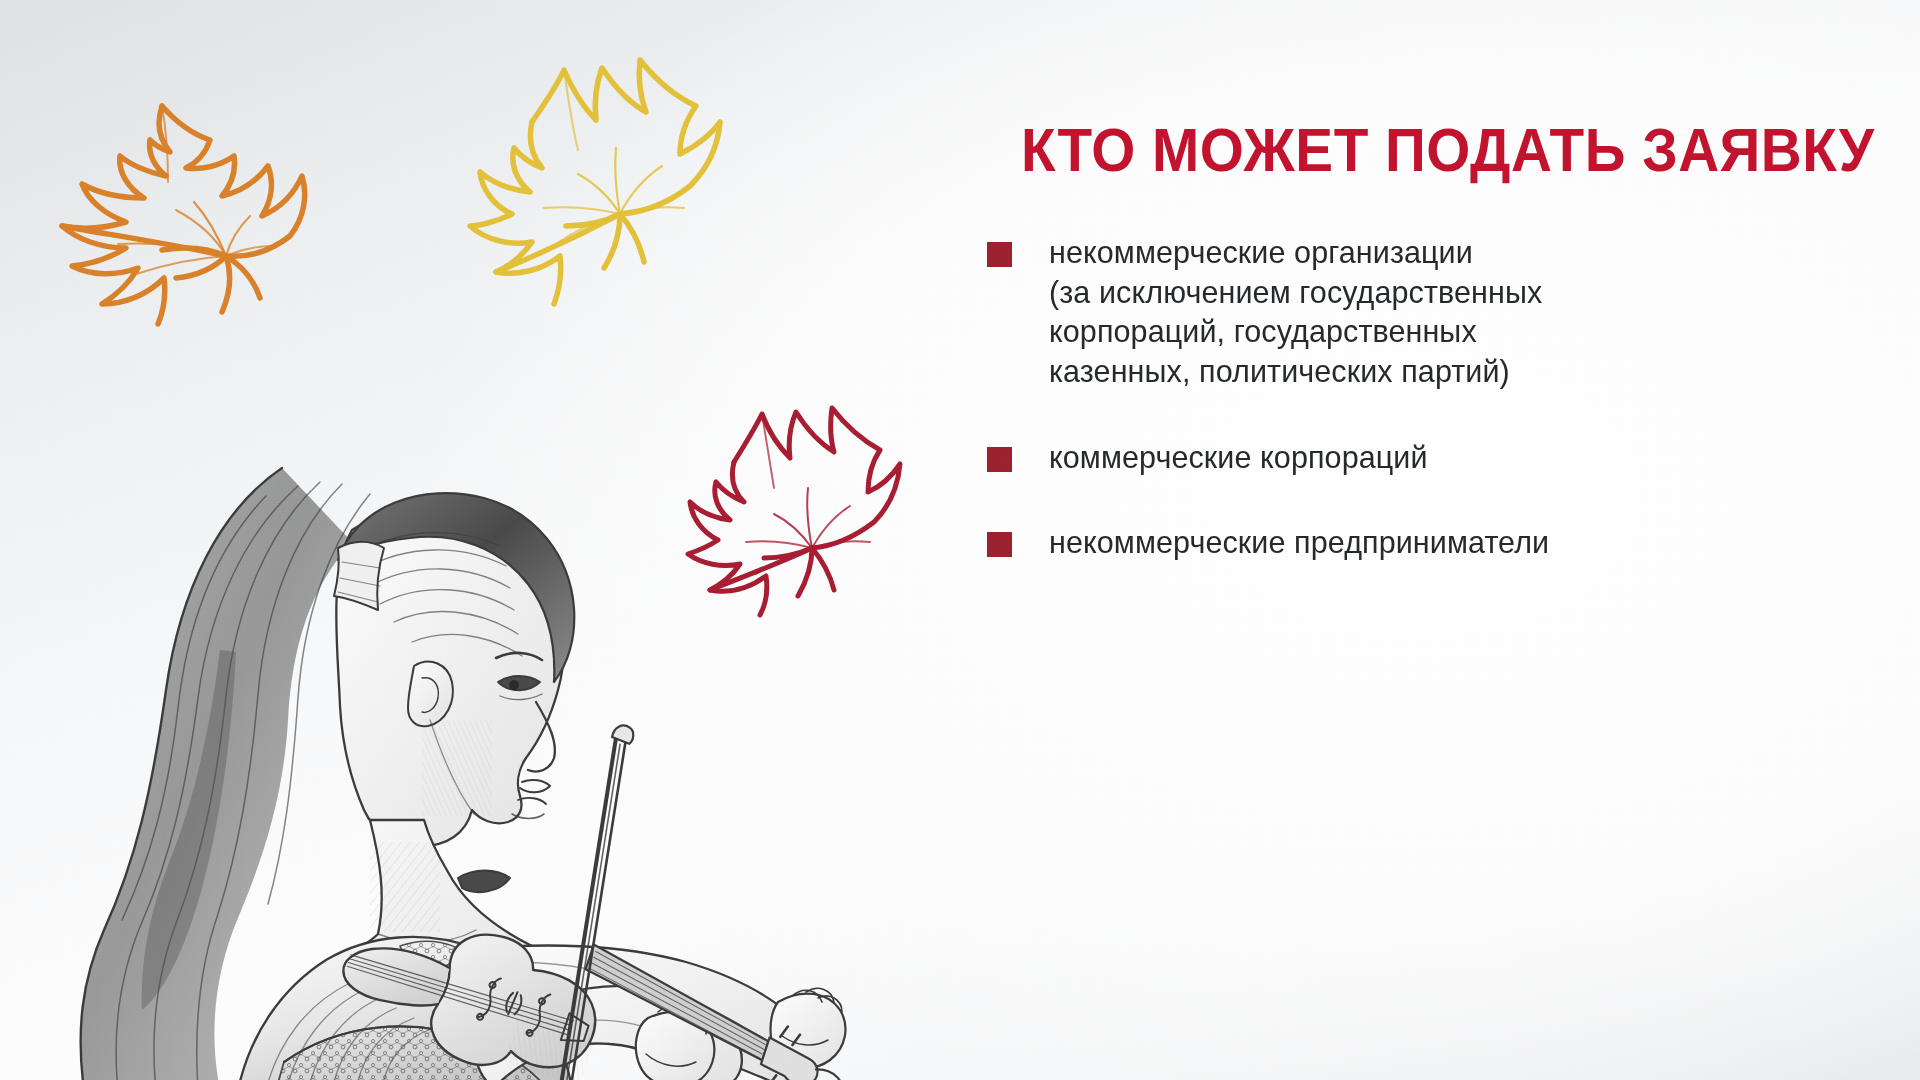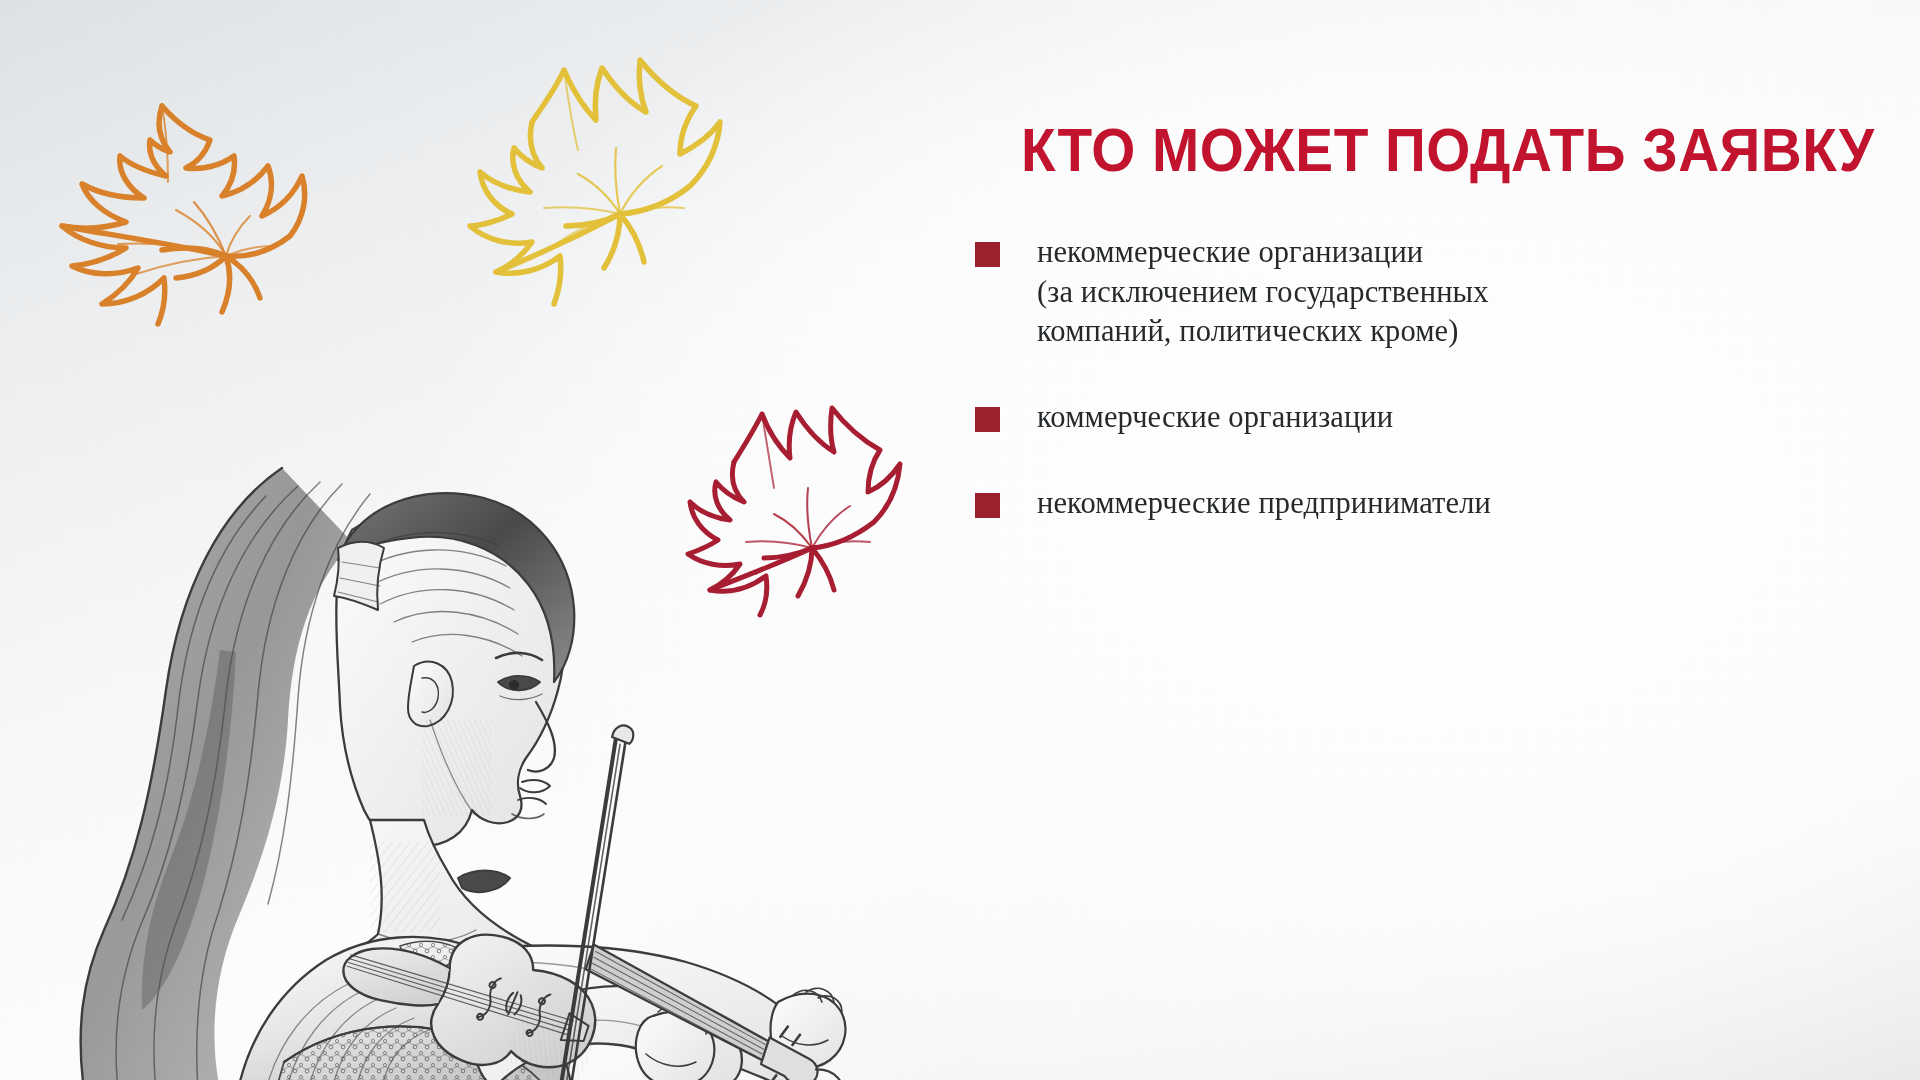--- a/index.html
+++ b/index.html
@@ -43,23 +43,22 @@
     line-height: 1.0;
     letter-spacing: .5px;
     color: #c2142e;
     white-space: nowrap;
     transform: scaleX(.93);
     transform-origin: left center;
     margin: 0 0 52px 46px;
   }
   .bullets {
     list-style: none;
-    margin: 0;
+    margin: 12px;
     padding: 0;
-    font-family: Liberation Serif, serif;
   }
   .bullet {
     position: relative;
     padding-left: 62px;
     margin-bottom: 46px;
     color: #272a2c;
     font-size: 30.5px;
     line-height: 1.30;
     letter-spacing: .1px;
   }
@@ -398,29 +397,30 @@
 
     <h1 class="headline">КТО МОЖЕТ ПОДАТЬ ЗАЯВКУ</h1>
 
     <ul class="bullets">
 
       <li class="bullet">
         <span class="marker"></span>
         <span class="lines">
           <span>некоммерческие организации</span>
           <span>(за исключением государственных</span>
-          <span>компаний, политических кроме)</span>
+          <span>корпораций, государственных</span>
+          <span>казенных, политических партий)</span>
         </span>
       </li>
 
 
       <li class="bullet">
         <span class="marker"></span>
         <span class="lines">
-          <span>коммерческие организации</span>
+          <span>коммерческие корпораций</span>
         </span>
       </li>
 
       <li class="bullet">
         <span class="marker"></span>
         <span class="lines">
           <span>некоммерческие предприниматели</span>
         </span>
       </li>
 

